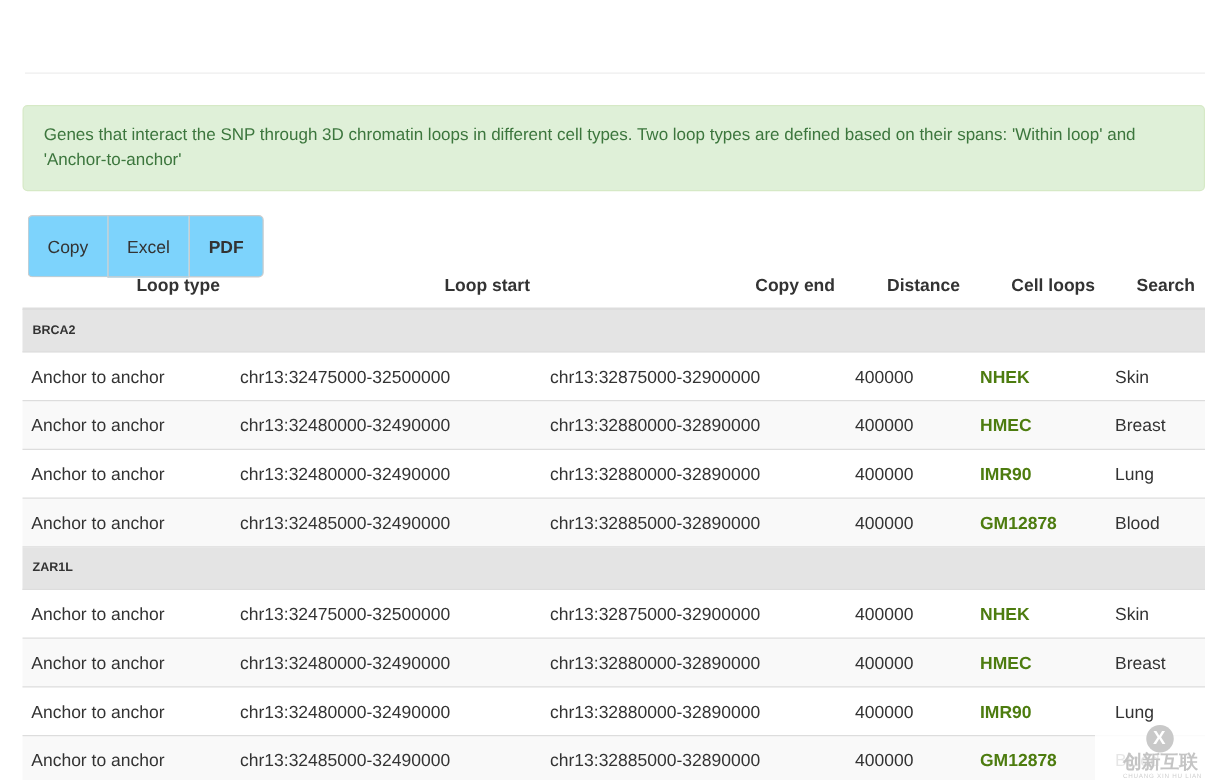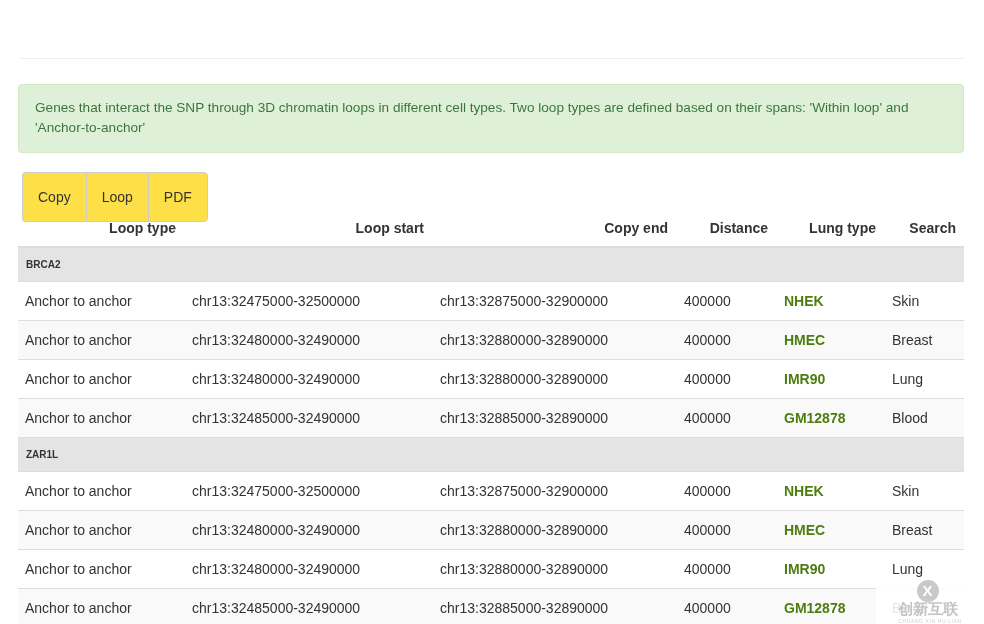--- a/index.html
+++ b/index.html
@@ -60,21 +60,21 @@
   }
 
   
   .dt-buttons {
     position: absolute;
     left: 22px;
     top: 172px;
     display: flex;
   }
   .dt-button {
-    background: #fde047;
+    background: #7dd3fc;
     border: 1px solid #cccccc;
     border-right: none;
     color: #333333;
     font-size: 14px;
     line-height: 1;
     padding: 9px 15px 10px 15px;
     height: 50px;
     cursor: pointer;
     font-family: "Liberation Sans", sans-serif;
     display: flex;
@@ -82,20 +82,21 @@
     justify-content: center;
   }
   .dt-button:first-child {
     border-top-left-radius: 4px;
     border-bottom-left-radius: 4px;
   }
   .dt-button:last-child {
     border-right: 1px solid #cccccc;
     border-top-right-radius: 4px;
     border-bottom-right-radius: 4px;
+    font-weight: bold;
   }
 
   .dt-search {
     position: absolute;
     right: 22px;
     top: 172px;
     display: flex;
     align-items: center;
     font-size: 14px;
     color: #333333;
@@ -226,34 +227,34 @@
 <body>
 
 <div class="page">
 
   <div class="title-rule"></div>
 
   <div class="alert-success">Genes that interact the SNP through 3D chromatin loops in different cell types. Two loop types are defined based on their spans: 'Within loop' and 'Anchor-to-anchor'</div>
 
   <div class="dt-buttons">
       <button class="dt-button">Copy</button>
-      <button class="dt-button">Loop</button>
+      <button class="dt-button">Excel</button>
       <button class="dt-button">PDF</button>
     </div>
 
 
   <div class="table-wrap">
     <table class="dt">
       <thead>
         <tr>
           <th class="c-looptype">Loop type</th>
           <th class="c-loopstart">Loop start</th>
           <th class="c-loopend">Copy end</th>
           <th class="c-distance">Distance</th>
-          <th class="c-celltype">Lung type</th>
+          <th class="c-celltype">Cell loops</th>
           <th class="c-tissue">Search</th>
         </tr>
       </thead>
       <tbody id="table-body">
           <tr class="group-row">
             <td colspan="6">BRCA2</td>
           </tr>
           <tr class="odd">
             <td class="c-looptype">Anchor to anchor</td>
             <td class="c-loopstart">chr13:32475000-32500000</td>

